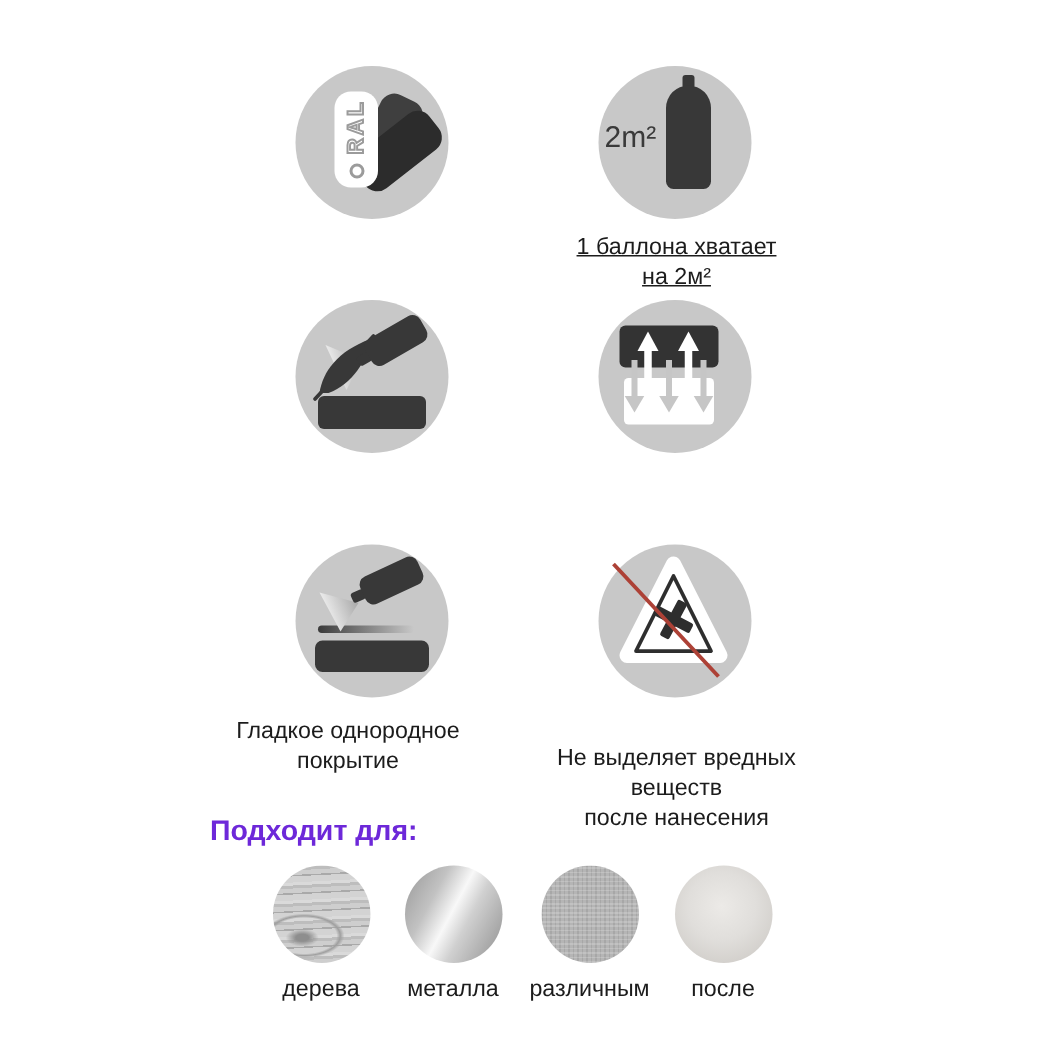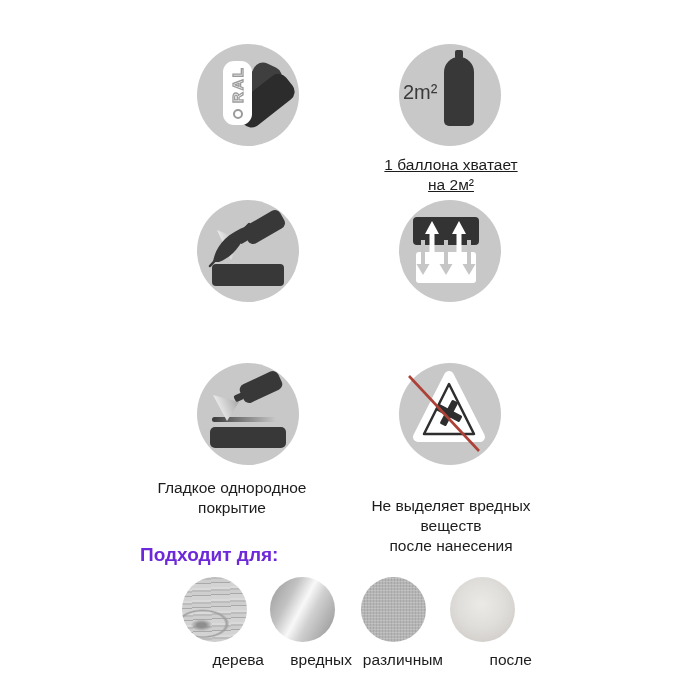--- a/index.html
+++ b/index.html
@@ -55,21 +55,21 @@
   }
   .mat-plastic{
     background-color:#b5b5b5;
     background-image:
       repeating-linear-gradient(0deg, rgba(255,255,255,.18) 0 1px, rgba(0,0,0,0) 1px 3px),
       repeating-linear-gradient(90deg, rgba(0,0,0,.08) 0 1px, rgba(0,0,0,0) 1px 3px);
   }
   .mat-stone{
     background:radial-gradient(circle at 48% 42%, #eceae7 0%, #e0dedb 45%, #d2cfcb 78%, #c4c1bd 100%);
   }
-  .mat-label{position:absolute;top:651px;width:100px;text-align:right;font-size:15.5px;color:#1c1c1c;}
+  .mat-label{position:absolute;top:651px;width:100px;text-align:center;font-size:15.5px;color:#1c1c1c;}
 </style>
 </head>
 <body>
 
 <div class="canvas">
 
   <div class="big-circle" style="left:197px;top:44px;">
     <div class="fan-card fan-mid"></div>
     <div class="fan-card fan-outer"></div>
     <div class="ral-card">
@@ -166,17 +166,17 @@
 после нанесения</div>
 
   <div class="suitable-heading">Подходит для:</div>
 
   <div class="mat-circle mat-wood" style="left:182px;"></div>
   <div class="mat-circle mat-metal" style="left:270px;"></div>
   <div class="mat-circle mat-plastic" style="left:361px;"></div>
   <div class="mat-circle mat-stone" style="left:450px;"></div>
 
   <div class="mat-label" style="left:164px;">дерева</div>
-  <div class="mat-label" style="left:252px;">вредных</div>
+  <div class="mat-label" style="left:252px;">металла</div>
   <div class="mat-label" style="left:343px;">различным</div>
   <div class="mat-label" style="left:432px;">после</div>
 
 </div>
 
 </body></html>

